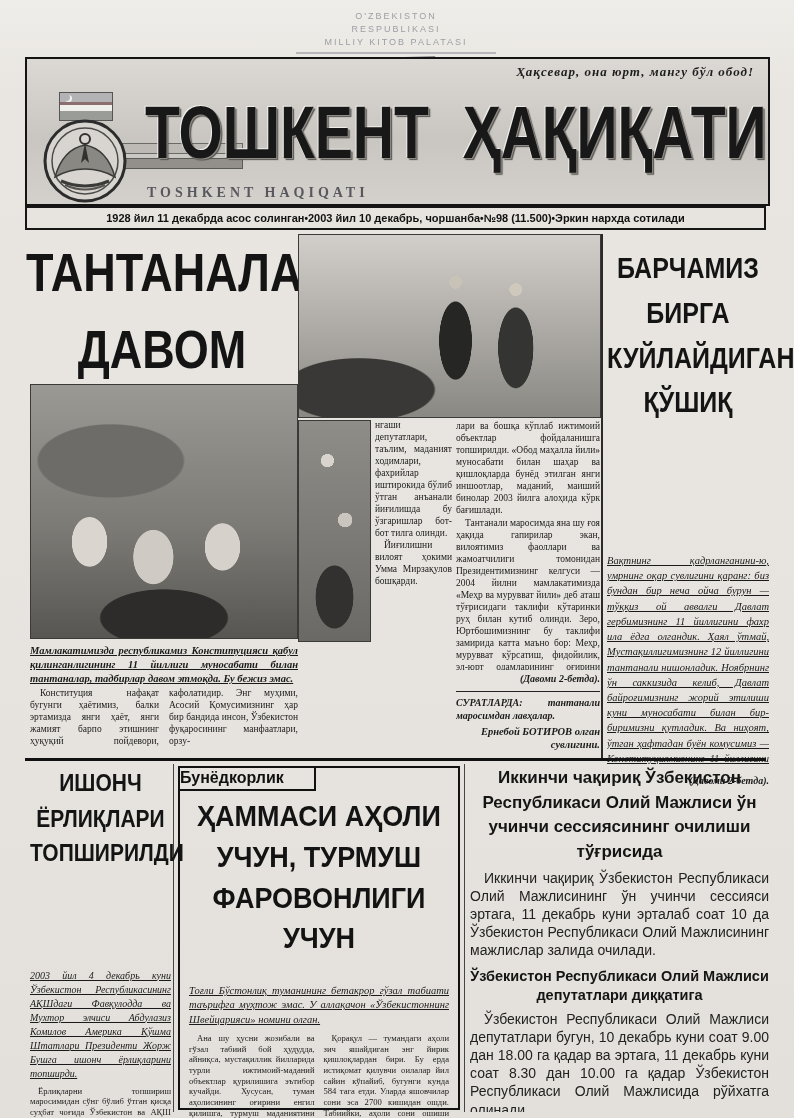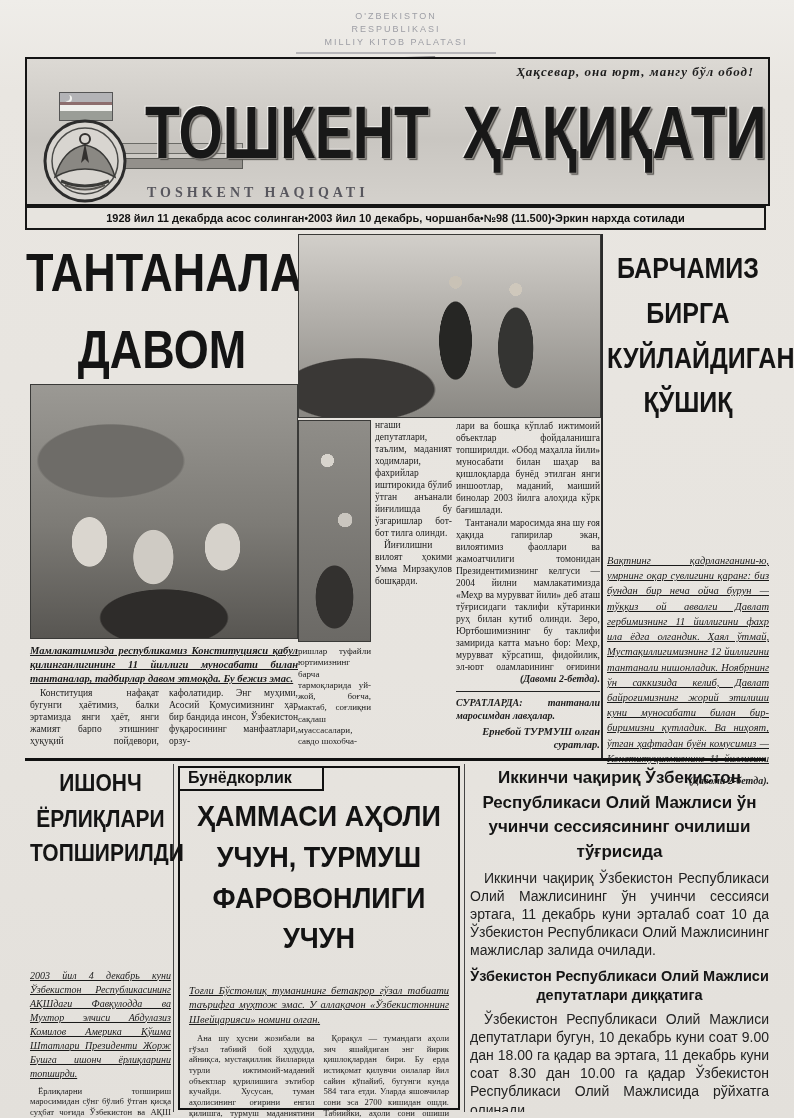--- a/index.html
+++ b/index.html
@@ -125,21 +125,21 @@
     line-height:1.5;text-align:center;transform:scaleY(1.1);transform-origin:top center;color:#141414;}
   .trust-lead{font-style:italic;font-size:10px;line-height:1.4;text-align:justify;
     text-decoration:underline;margin-top:108px;}
   .trust-body{font-size:8.6px;line-height:1.26;text-align:justify;height:118px;
     overflow:hidden;margin-top:5px;text-indent:8px;}
 
   
   .cons-box{left:178px;top:766px;width:282px;height:344px;border:2.5px solid #111;
     box-sizing:border-box;padding:4px 9px;}
   .cons-kicker{position:absolute;left:-2px;top:-2px;border:2px solid #111;
-    background:#e7e4df;padding:1px 30px 2px 8px;
+    background:#e7e4df;padding:1px 30px 2px 0;
     font-family:"Liberation Sans",sans-serif;font-weight:bold;font-size:16px;color:#111;}
   .cons-headline{margin-top:24px;text-align:center;font-family:"Liberation Sans",sans-serif;
     font-weight:900;font-size:27px;line-height:1.35;transform:scaleY(1.12);
     transform-origin:top center;color:#131313;}
   .cons-lead{font-style:italic;font-size:10.5px;line-height:1.4;text-align:justify;
     text-decoration:underline;margin-top:42px;}
   .cons-cols{display:flex;gap:9px;margin-top:5px;height:96px;overflow:hidden;}
   .cons-col{width:50%;font-size:8.6px;line-height:1.25;text-align:justify;}
   .cons-col p{margin:0;text-indent:8px;}
 
@@ -218,32 +218,29 @@
   <div class="abs photo photo-mid2"></div>
   <div class="abs lead-caption">Мамлакатимизда республикамиз Конституцияси қабул қилинганлигининг 11 йиллиги муносабати билан тантаналар, тадбирлар давом этмоқда. Бу бежиз эмас.</div>
   <div class="abs lead-cols">
     <p>Конституция нафақат бугунги ҳаётимиз, балки эртамизда янги ҳаёт, янги жамият барпо этишнинг ҳуқуқий пойдевори, кафолатидир. Энг муҳими, Асосий Қомусимизнинг ҳар бир бандида инсон, Ўзбекистон фуқаросининг манфаатлари, орзу-</p>
 
   </div>
   <div class="abs mid-colA">
     <p>нгаши депутатлари, таълим, маданият ходимлари, фахрийлар иштирокида бўлиб ўтган анъанали йиғилишда бу ўзгаришлар бот-бот тилга олинди.</p>
     <p>Йиғилишни вилоят ҳокими Умма Мирзақулов бошқарди.</p>
   </div>
-  <div class="abs mid-shortcol">
-    <p>ришлар туфайли юртимизнинг барча тармоқларида уй-жой, боғча, мактаб, соғлиқни сақлаш муассасалари, савдо шохобча-</p>
-  </div>
   <div class="abs mid-colB">
     <div class="body">
       <p>лари ва бошқа кўплаб ижтимоий объектлар фойдаланишга топширилди. «Обод маҳалла йили» муносабати билан шаҳар ва қишлоқларда бунёд этилган янги иншоотлар, маданий, маиший бинолар 2003 йилга алоҳида кўрк бағишлади.</p>
       <p>Тантанали маросимда яна шу ғоя ҳақида гапирилар экан, вилоятимиз фаоллари ва жамоатчилиги томонидан Президентимизнинг келгуси — 2004 йилни мамлакатимизда «Меҳр ва мурувват йили» деб аташ тўғрисидаги таклифи кўтаринки руҳ билан кутиб олинди. Зеро, Юртбошимизнинг бу таклифи замирида катта маъно бор: Меҳр, мурувват кўрсатиш, фидойилик, эл-юрт одамларининг оғирини енгил қилиш бизнинг қадимий анъаналаримиздандир. Қолаверса, бу ҳаракат остида биз «Обод маҳалла йили»да бошлаган ишларимизни давом эттирамиз.</p>
     </div>
     <div class="continued">(Давоми 2-бетда).</div>
     <hr class="credit-rule">
     <div class="credit"><span class="who">СУРАТЛАРДА: тантанали маросимдан лавҳалар.</span></div>
-    <div class="credit-author">Ернебой ТУРМУШ олган суратлар.</div>
+    <div class="credit-author">Ернебой БОТИРОВ олган сувлигини.</div>
   </div>
 
   <div class="abs anthem">
     <div class="anthem-headline">БАРЧАМИЗ БИРГА КУЙЛАЙДИГАН ҚЎШИҚ</div>
     <div class="anthem-body">Вақтнинг қадрланганини-ю, умрнинг оқар сувлигини қаранг: биз бундан бир неча ойча бурун — тўққиз ой аввалги Давлат гербимизнинг 11 йиллигини фахр ила ёдга олгандик. Ҳаял ўтмай, Мустақиллигимизнинг 12 йиллигини тантанали нишонладик. Ноябрнинг ўн саккизида келиб, Давлат байроғимизнинг жорий этилиши куни муносабати билан бир-биримизни қутладик. Ва ниҳоят, ўтган ҳафтадан буён комусимиз — Конституциямизнинг 11 йиллигини кенг байрам қилдик. Бугун яна бир қутлуғ санани — мамлакатимиз мадҳияси қабул қилинган кунни қарши олганмиз...</div>
     <div class="continued">(Давоми 2-бетда).</div>
   </div>
 
   <div class="abs trust">
     <div class="trust-headline">

